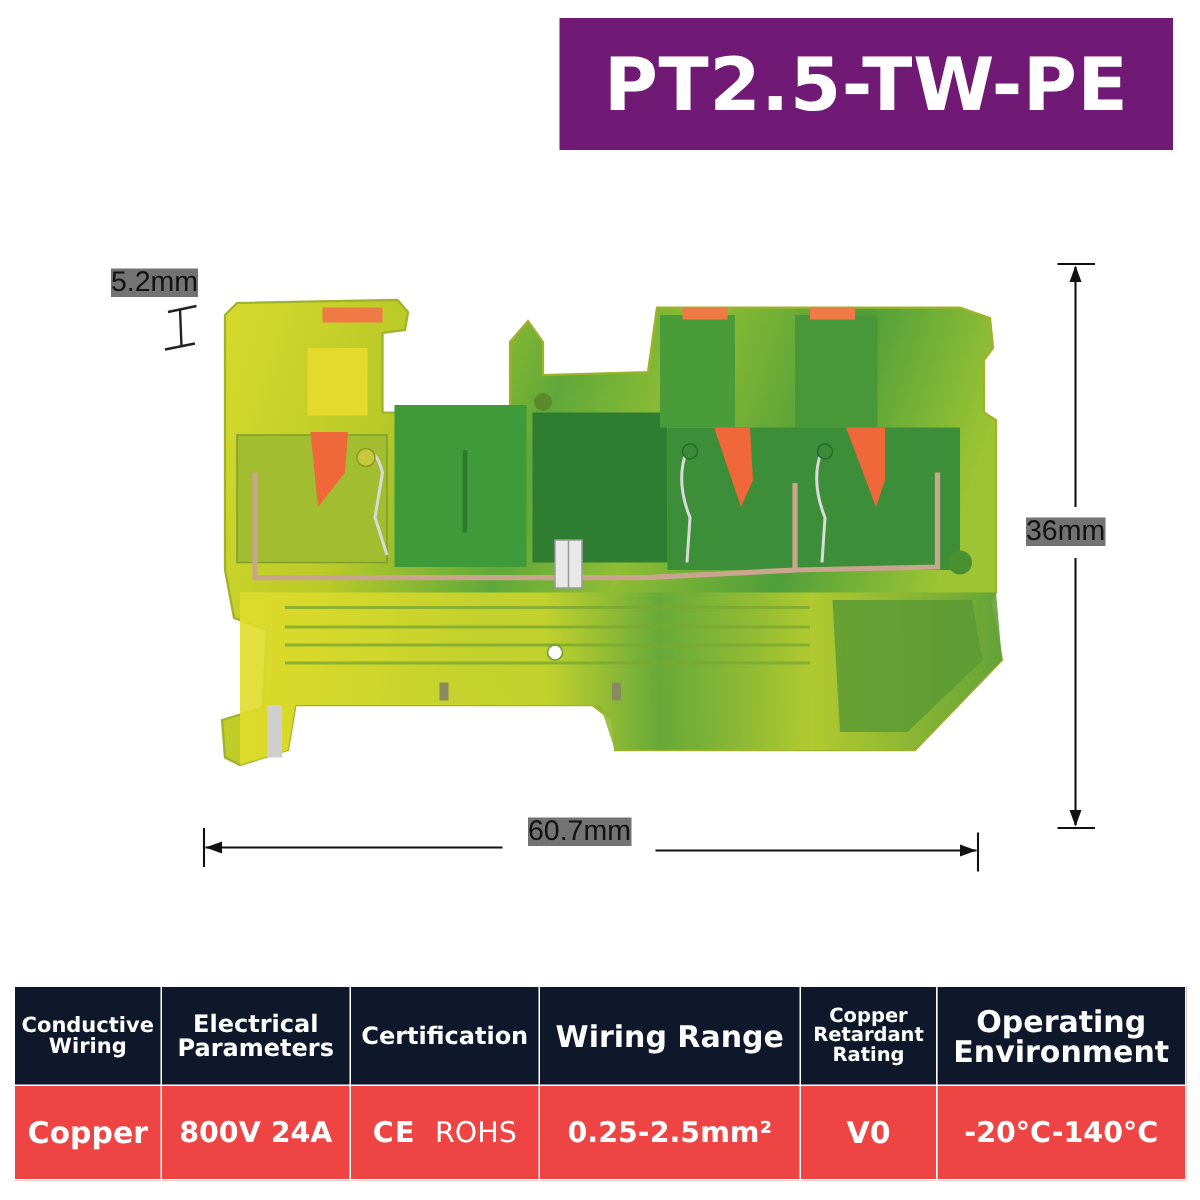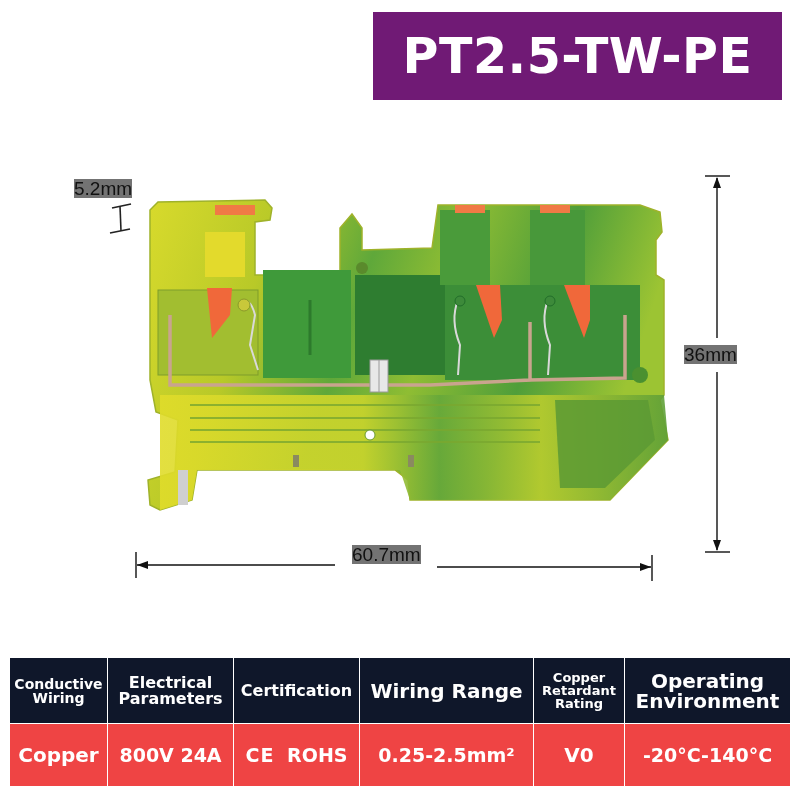--- a/index.html
+++ b/index.html
@@ -169,20 +169,20 @@
         <div>Environment</div>
       </th>
     </tr>
   </thead>
   <tbody>
     <tr>
       <td class="d-text">Copper</td>
       <td class="d-med">800V 24A</td>
       <td class="d-med">
         <span style="font-weight:bold; letter-spacing:1px;">CE</span>
-        <span style="margin-left:6px; font-weight:bold;">ROHS</span>
+        <span style="margin-left:6px; font-weight:normal;">ROHS</span>
       </td>
       <td class="d-med">0.25-2.5mm²</td>
       <td class="d-text">V0</td>
       <td class="d-med">-20°C-140°C</td>
     </tr>
   </tbody>
 </table>
 
 </body></html>

